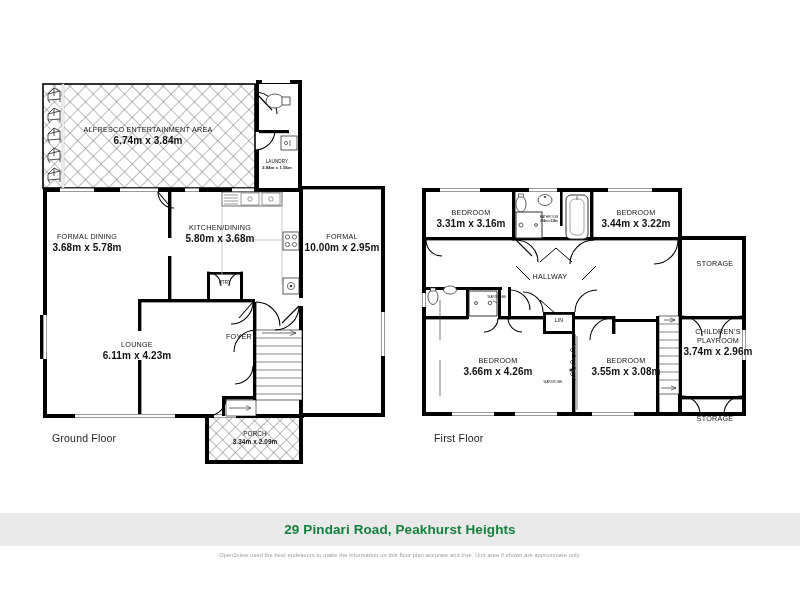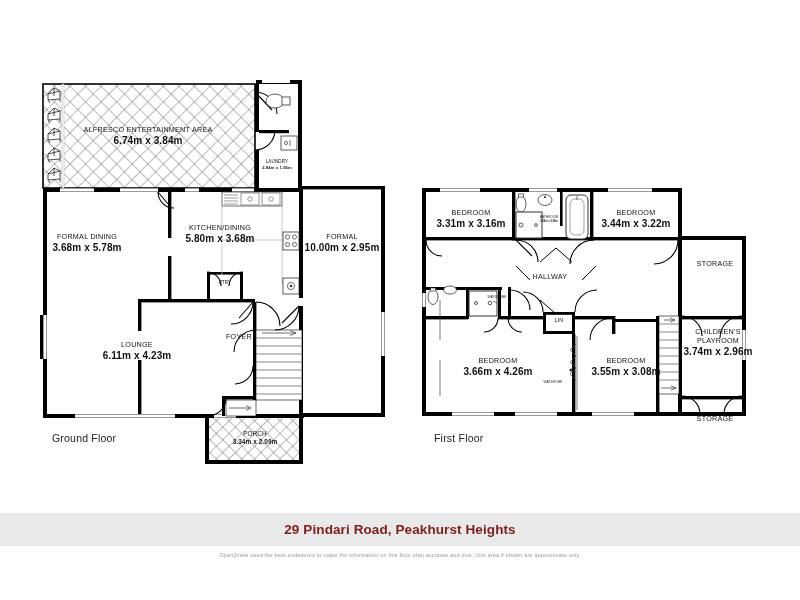--- a/index.html
+++ b/index.html
@@ -4,21 +4,21 @@
 <style>
   html,body{margin:0;padding:0;background:#ffffff;}
   body{width:800px;height:600px;position:relative;overflow:hidden;
        font-family:"Liberation Sans","DejaVu Sans",sans-serif;color:#111;}
 
   #plan{position:absolute;left:0;top:0;width:800px;height:600px;}
 
   
   .title-band{position:absolute;left:0;top:513px;width:800px;height:33px;
               background:#e9e9e9;display:flex;align-items:center;justify-content:center;}
-  .title-text{font-size:13.5px;font-weight:bold;letter-spacing:.1px;color:#7f1d1d;}
+  .title-text{font-size:13.5px;font-weight:bold;letter-spacing:.1px;color:#15803d;}
   .disclaimer{position:absolute;left:0;top:552px;width:800px;text-align:center;
               font-size:5.6px;color:#9a9a9a;letter-spacing:.15px;}
 
   
   .floor-caption{position:absolute;font-size:10.5px;color:#222;letter-spacing:.2px;}
 
   
   .room{position:absolute;text-align:center;line-height:1.22;}
   .room .nm{font-size:7.2px;font-weight:normal;letter-spacing:.25px;color:#111;
             white-space:pre-line;}

